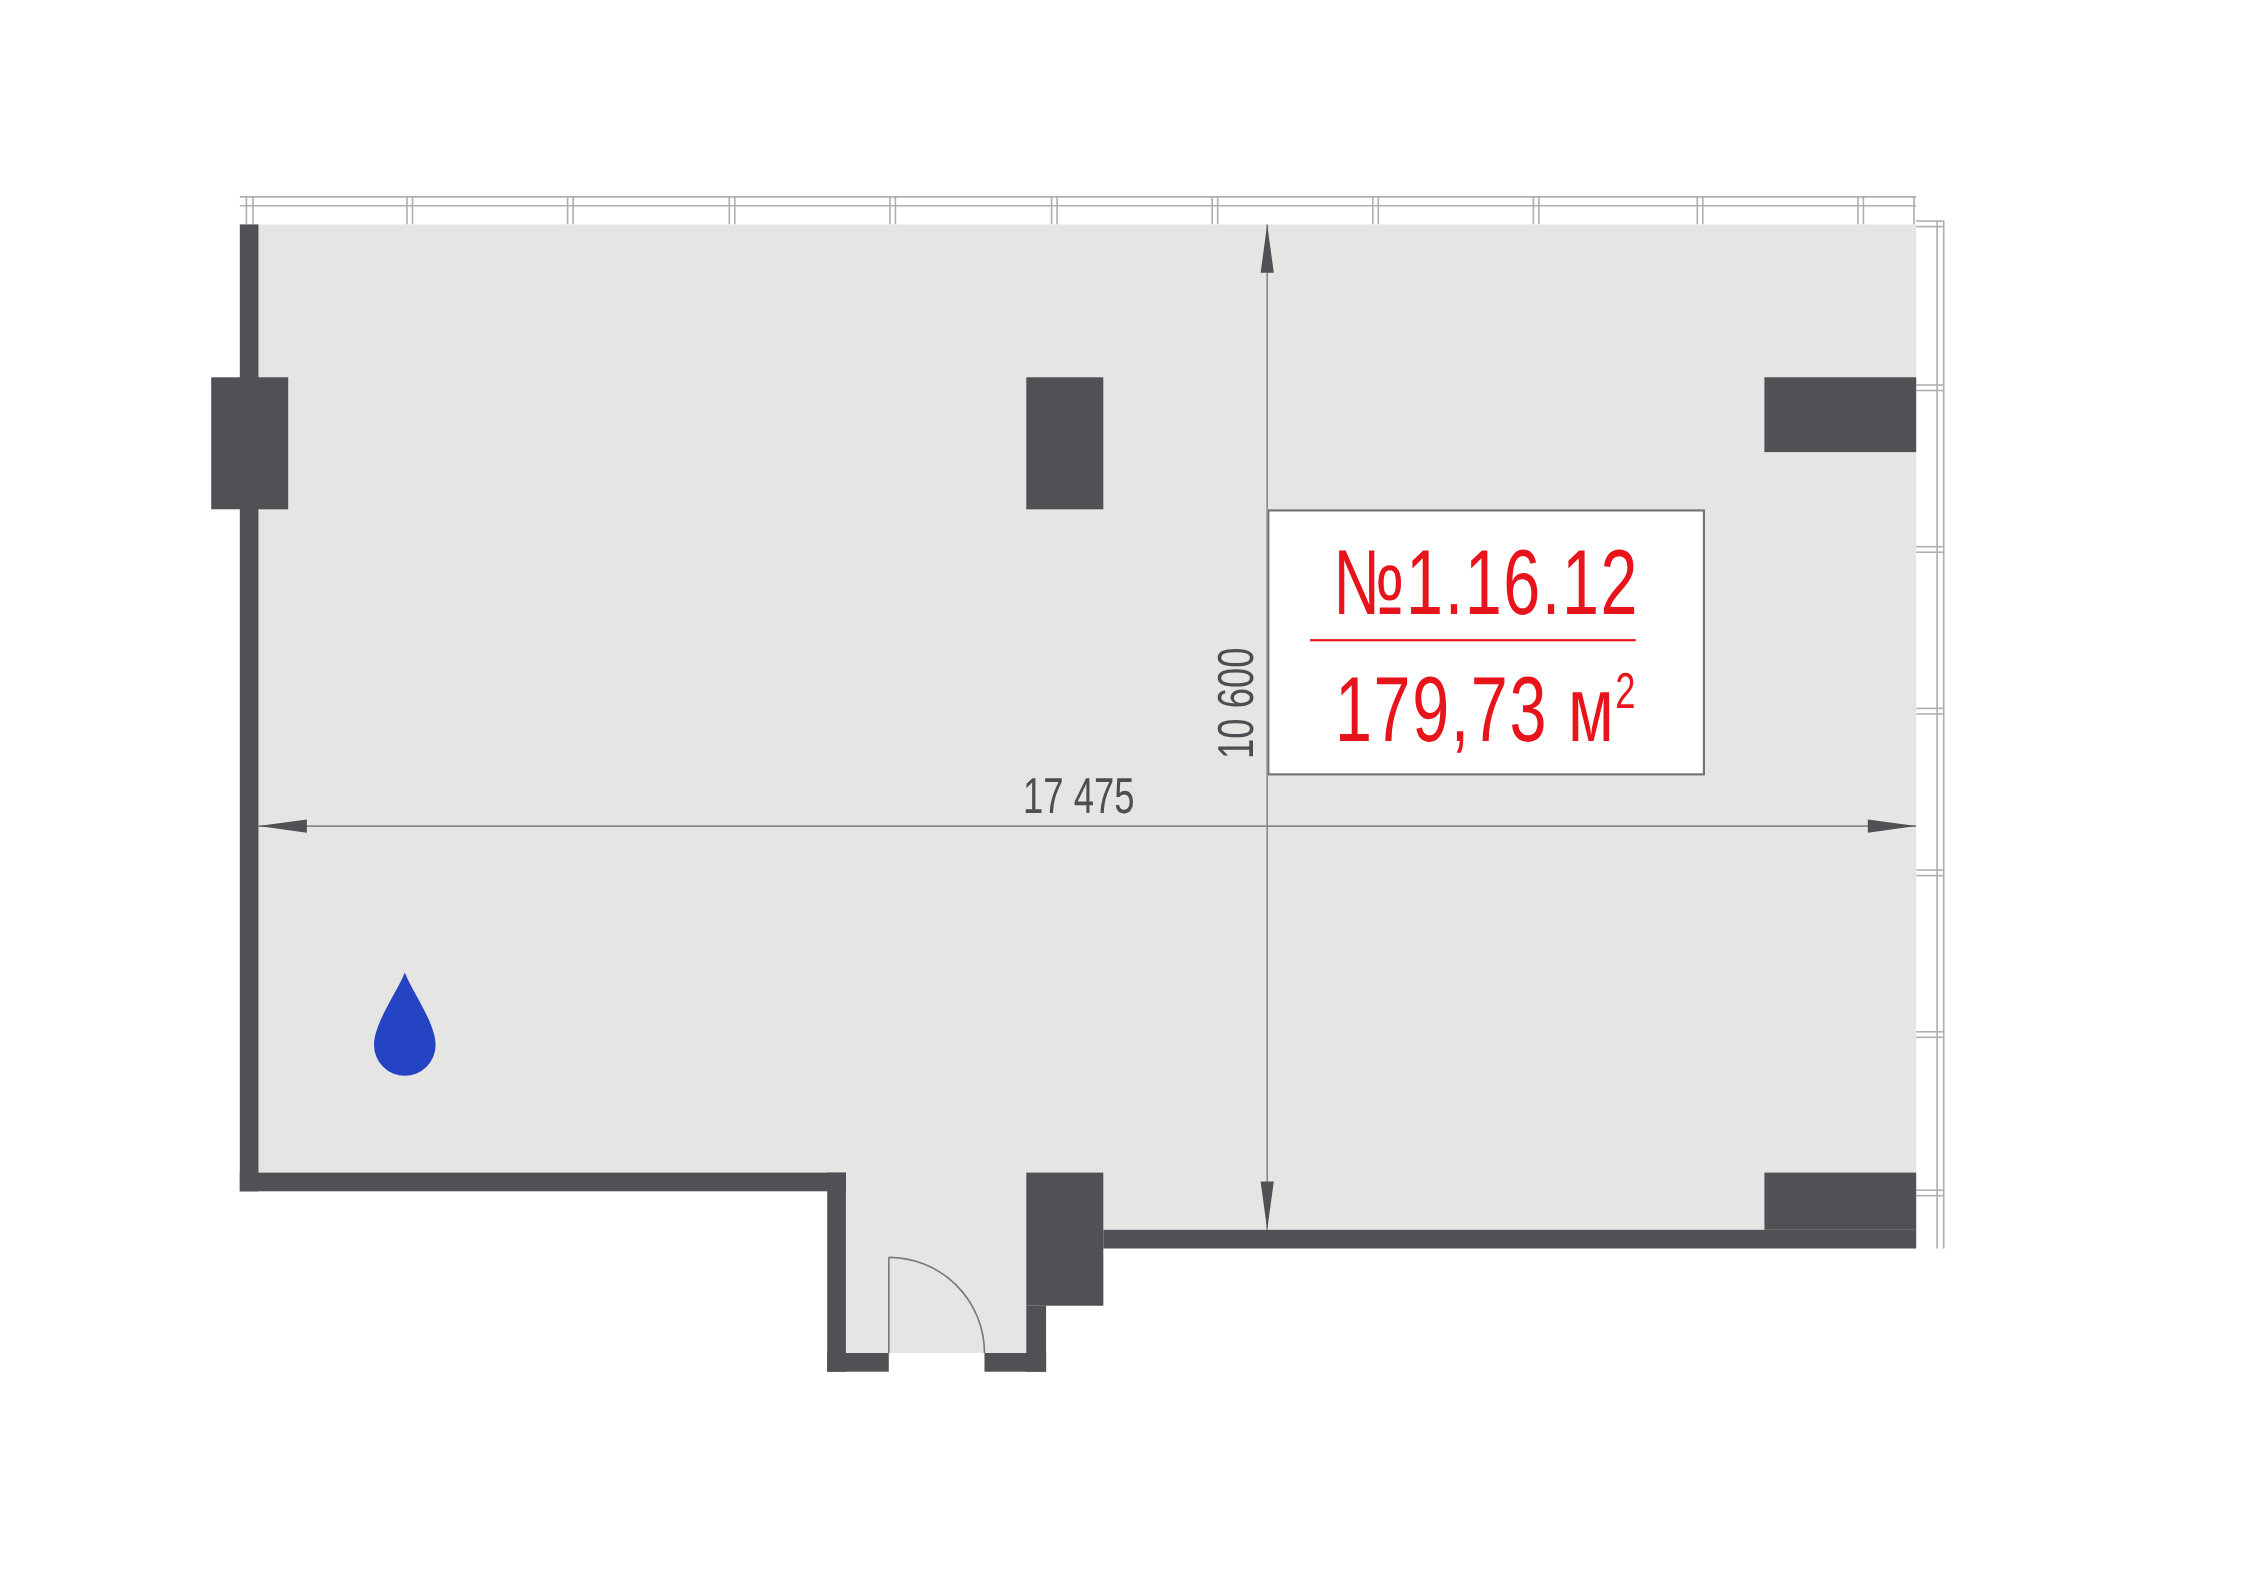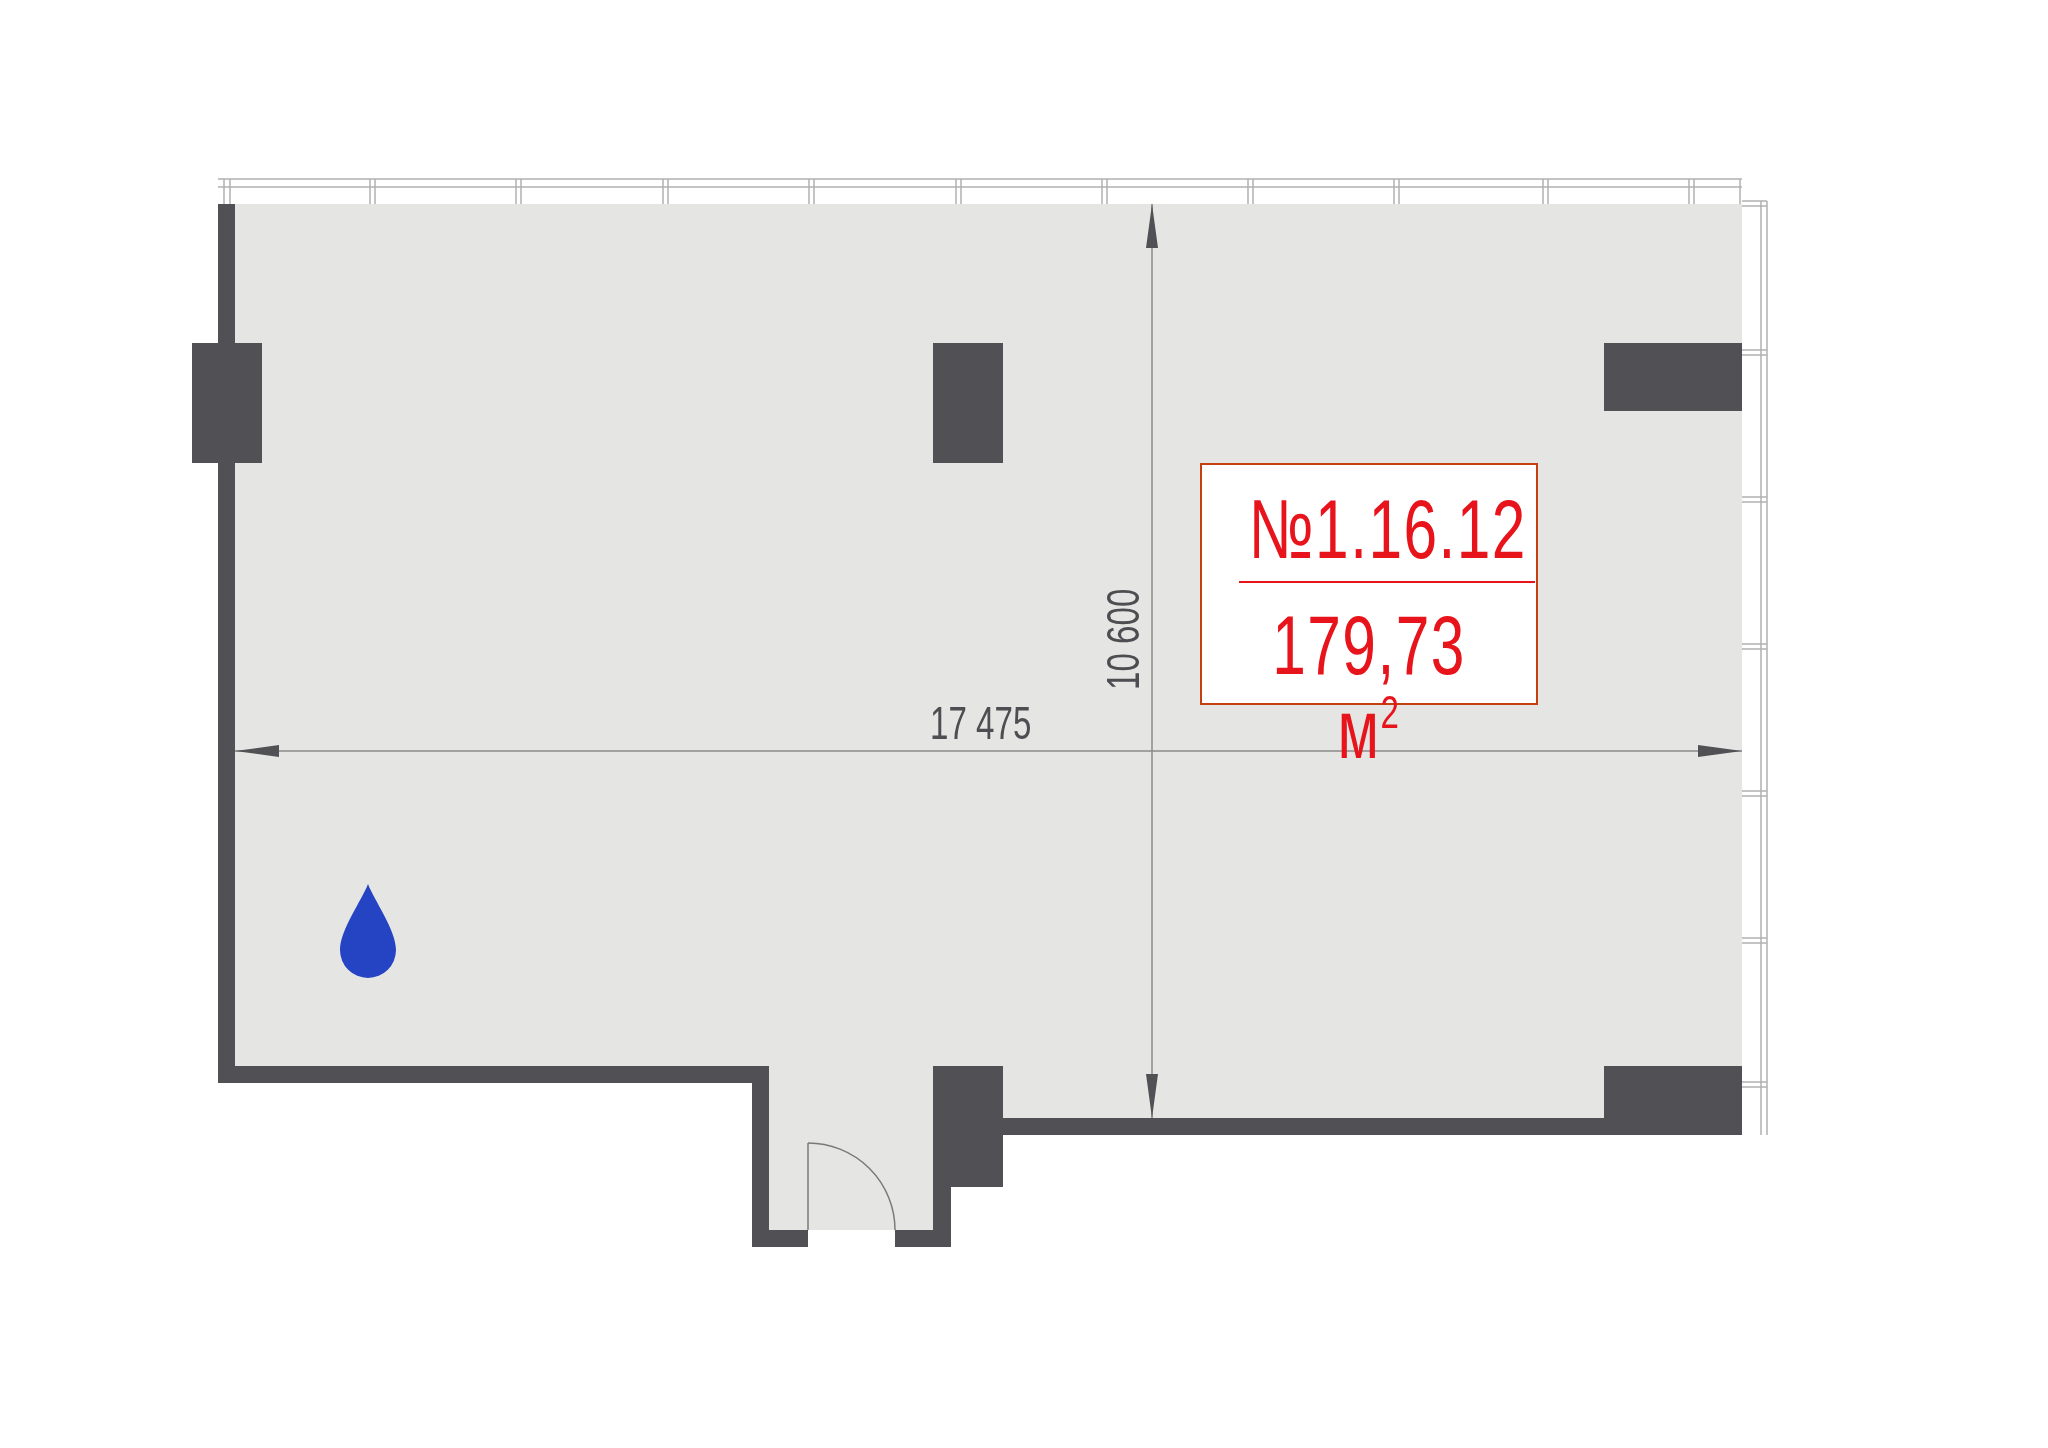--- a/index.html
+++ b/index.html
@@ -1,20 +1,20 @@
 <!DOCTYPE html>
 <html><head>
   <meta charset="utf-8">
   <style>
     html, body { margin: 0; padding: 0; background: #ffffff; }
     body { width: 2048px; height: 1448px; position: relative; overflow: hidden; font-family: "DejaVu Sans", sans-serif; }
     #plan { position: absolute; left: 0; top: 0; }
     .label-box {
-      position: absolute; left: 1200px; top: 463px; width: 338px; height: 242px;
-      border: 2px solid #c2410c; background: #ffffff; box-sizing: border-box;
+      position: absolute; left: 1152px; top: 463px; width: 398px; height: 242px;
+      border: 2px solid #737373; background: #ffffff; box-sizing: border-box;
     }
     .unit-no {
       position: absolute; left: 0; top: 22px; width: 100%; text-align: center;
       color: #e8141c; font-family: "Liberation Sans", sans-serif; font-size: 84px;
       letter-spacing: 2px; transform: scaleX(0.72); transform-origin: center; line-height: 1;
     }
     .unit-rule { position: absolute; left: 37px; top: 116px; width: 296px; height: 2px; background: #e8141c; }
     .unit-area {
       position: absolute; left: 0; top: 138px; width: 100%; text-align: center;
       color: #e8141c; font-family: "Liberation Sans", sans-serif; font-size: 84px;

